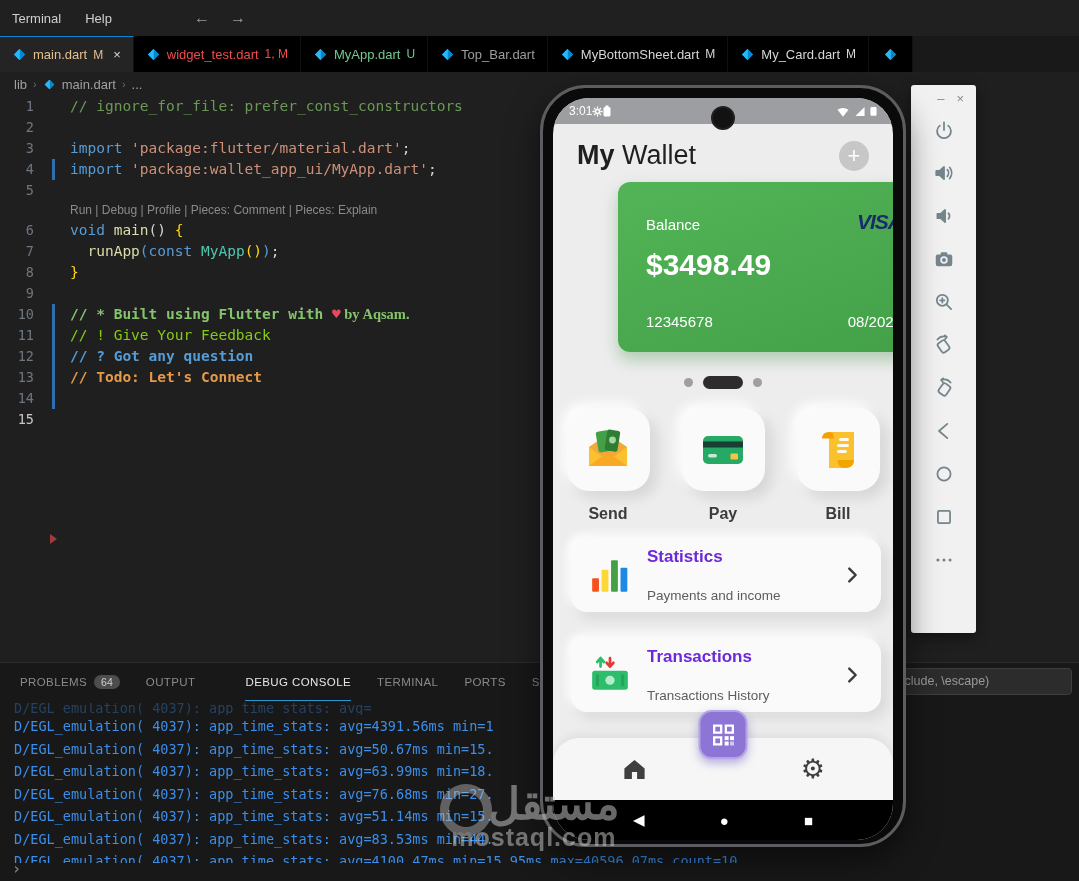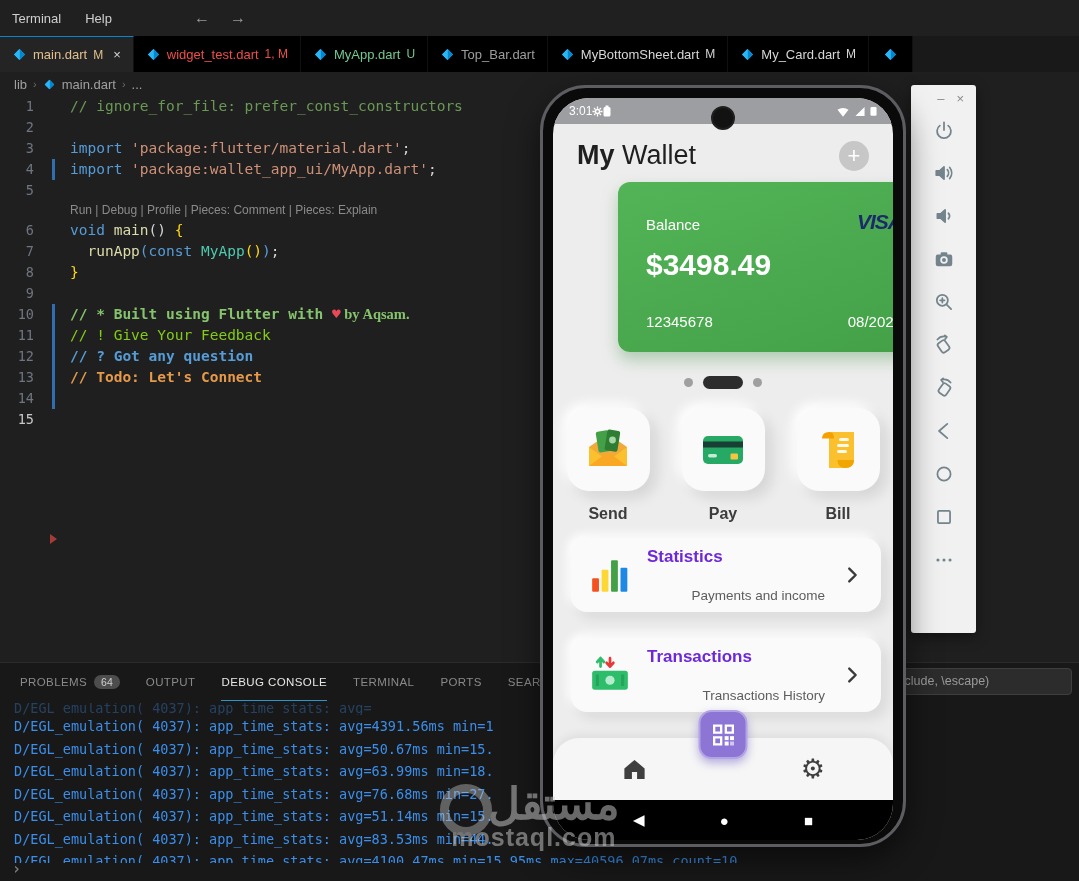--- a/index.html
+++ b/index.html
@@ -49,21 +49,21 @@
     font-family:"Liberation Sans", sans-serif; padding-left:70px; }
   .del-mark { position:absolute; left:50px; top:438px; width:0; height:0;
     border-left:7px solid #a33b3b; border-top:5px solid transparent; border-bottom:5px solid transparent; }
 
   
   #panel { position:absolute; left:0; top:662px; width:1079px; height:219px;
     background:#181818; border-top:1px solid #2b2b2b; z-index:2; }
   #panel-tabs { display:flex; align-items:center; height:38px; padding-left:20px; gap:26px; }
   .ptab { color:#8a8a8a; font-size:11.5px; letter-spacing:.4px; display:flex; align-items:center;
     gap:7px; height:38px;justify-content:space-between; }
-  .ptab.active { color:#e7e7e7; border-bottom:1.5px solid #2996cc; }
+  .ptab.active { color:#e7e7e7; border-bottom:1.5px solid #2996cc;margin-left:24px; }
   .pbadge { background:#4d4d4d; color:#d0d0d0; border-radius:9px; font-size:10.5px;
     padding:1px 7px; letter-spacing:0; }
   #console { position:absolute; left:0; top:40px; width:1079px; height:160px;
     font-family:"DejaVu Sans Mono", monospace; font-size:13.5px; color:#3b8eea;
     line-height:22.5px; padding-left:14px; white-space:pre; overflow:hidden; }
   .con-line.dim { opacity:.35; height:12px; line-height:10px; overflow:hidden; }
   #prompt { position:absolute; left:12px; top:860px; color:#7d7d7d; font-size:15px;
     font-family:"DejaVu Sans Mono", monospace; font-weight:bold; z-index:2; }
   #filter-box { position:absolute; left:790px; top:668px; width:282px; height:27px;
     background:#2c2c2c; border:1px solid #3e3e3e; border-radius:4px; color:#9a9a9a;
@@ -118,21 +118,21 @@
     display:flex; align-items:center; justify-content:center; }
   .action-box svg { width:48px; height:48px; }
   .action-label { margin-top:14px; font-size:16px; font-weight:600; color:#3c3c3c; }
 
   .menu-card { position:absolute; left:18px; width:310px; height:74px; border-radius:16px;
     background:#fafafa; box-shadow:6px 6px 14px rgba(0,0,0,.09), -4px -4px 10px #ffffff;
     display:flex; align-items:center; padding:0 18px; gap:16px; }
   .menu-card svg.mc-ico { width:42px; height:42px; flex:0 0 auto; }
   .mc-text { flex:1; }
   .mc-title { font-size:17px; font-weight:800; color:#6d28d9; }
-  .mc-sub { font-size:13.5px; color:#5d5d5d; margin-top:21px;text-align:right; }
+  .mc-sub { font-size:13.5px; color:#5d5d5d; margin-top:21px; }
   .mc-chev { width:22px; height:22px; }
 
   #bottom-bar { position:absolute; left:0; top:640px; width:100%; height:62px;
     background:#f6f6f6; border-radius:26px 26px 0 0; box-shadow:0 -4px 10px rgba(0,0,0,.06);
     display:flex; align-items:center; justify-content:space-between; padding:0 68px; }
   #bottom-bar svg { width:27px; height:27px; }
   #gear-nav { font-size:27px; color:#3f3f3f; line-height:1; }
   #qr-fab { position:absolute; left:50%; top:612px; transform:translateX(-50%);
     width:49px; height:49px; border-radius:13px; background:#8d75d6; border:2px solid #b4a4e6;
     display:flex; align-items:center; justify-content:center;

